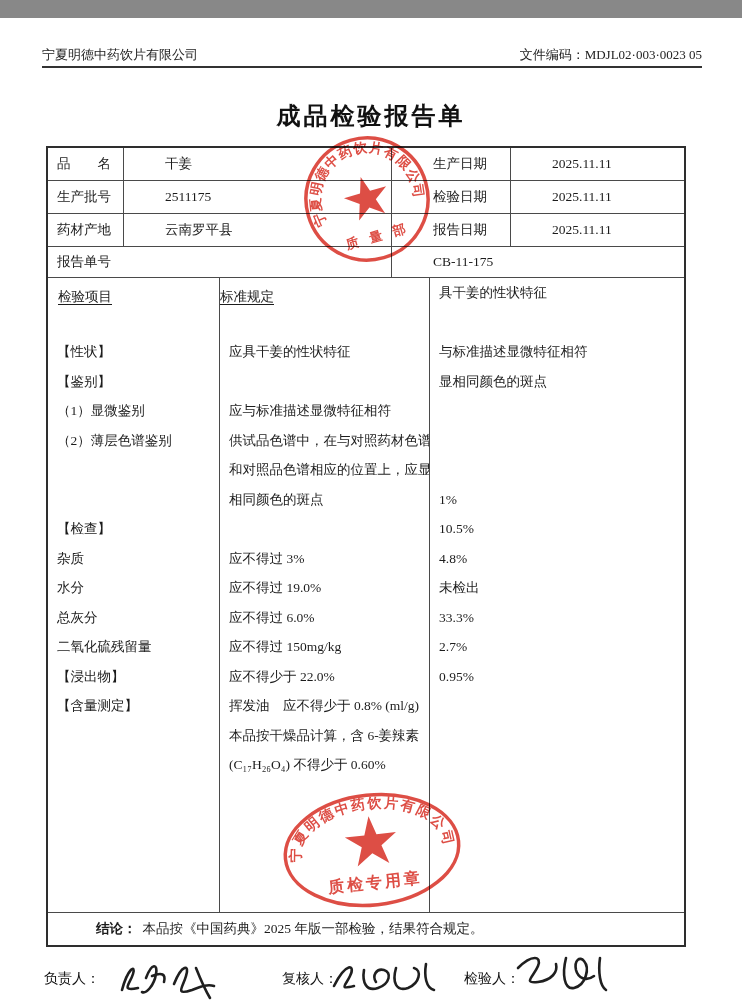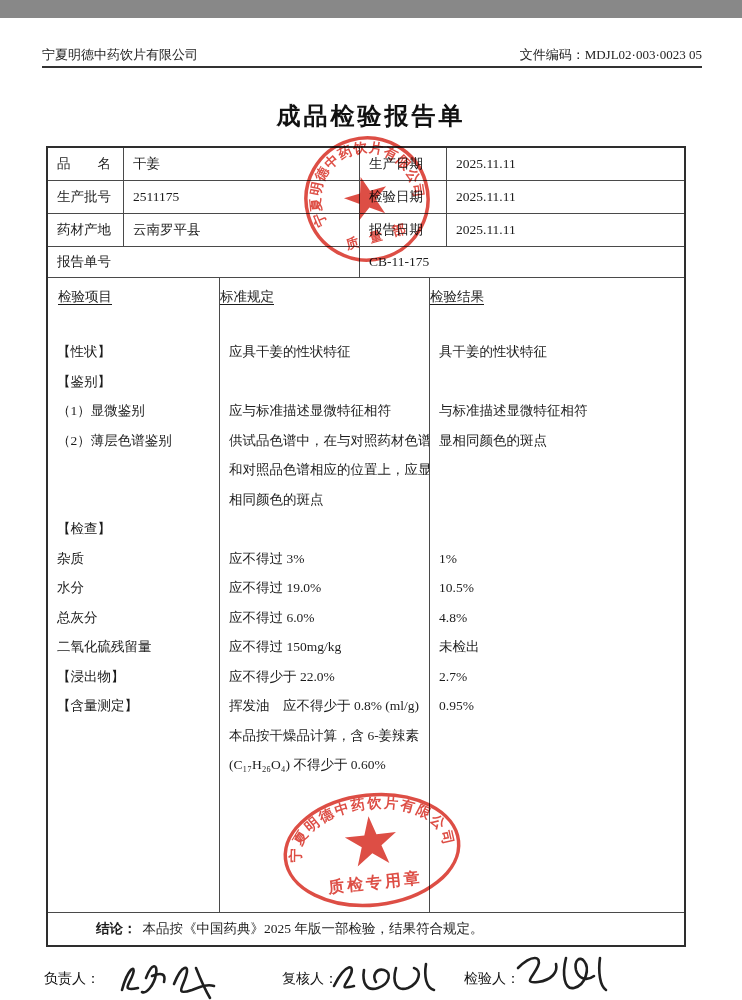--- a/index.html
+++ b/index.html
@@ -11,28 +11,28 @@
   
   .tophead{position:absolute;left:42px;right:40px;top:26px;height:20px;
     display:flex;justify-content:space-between;align-items:flex-end;font-size:13px;color:#222;}
   .headrule{position:absolute;left:42px;right:40px;top:48px;height:2px;background:#333;}
   
   .title{position:absolute;left:0;right:0;top:82px;text-align:center;
     font-size:24px;font-weight:bold;letter-spacing:3px;color:#111;margin:0;}
   
   .doc-table{position:absolute;left:46px;top:128px;width:640px;box-sizing:border-box;
     border:2px solid #2e2e2e;background:transparent;font-size:13.5px;}
-  .irow{display:flex;height:33px;border-bottom:1px solid #4a4a4a;box-sizing:border-box;}
+  .irow{display:flex;height:33px;border-bottom:1px solid #4a4a4a;box-sizing:border-box;gap:32px;}
   .irow .cell{box-sizing:border-box;display:flex;align-items:center;padding:0 9px;white-space:nowrap;overflow:hidden;}
   .c-l1{width:76px;border-right:1px solid #4a4a4a;}
   .c-v1{width:236px;border-right:1px solid #4a4a4a;}
   .c-l2{width:87px;border-right:1px solid #4a4a4a;}
   .c-v2{flex:1;}
   .irow-last{height:31px;}
-  .c-lwide{width:312px;border-right:1px solid #4a4a4a;}
+  .c-lwide{width:344px;border-right:1px solid #4a4a4a;}
   .c-vwide{flex:1;}
   
   .main{display:flex;height:635px;border-bottom:1px solid #4a4a4a;box-sizing:border-box;}
   .mc{box-sizing:border-box;overflow:hidden;}
   .mc1{width:172px;border-right:1px solid #4a4a4a;}
   .mc2{width:210px;border-right:1px solid #4a4a4a;}
   .mc3{flex:1;}
   .mhead{height:59px;box-sizing:border-box;padding-top:10px;font-size:13.5px;}
   .mhead span{text-decoration:underline;text-underline-offset:3px;}
   .mc1 .mhead{padding-left:10px;text-align:left;}
@@ -128,33 +128,33 @@
             <div class="ln">应不得过 19.0%</div>
             <div class="ln">应不得过 6.0%</div>
             <div class="ln">应不得过 150mg/kg</div>
             <div class="ln">应不得少于 22.0%</div>
             <div class="ln">挥发油　应不得少于 0.8% (ml/g)</div>
             <div class="ln">本品按干燥品计算，含 6-姜辣素</div>
             <div class="ln">(C₁₇H₂₆O₄) 不得少于 0.60%</div>
           </div>
       </div>
       <div class="mc mc3">
-        <div class="mhead"><span>检验结果</span></div>
         <div>
             <div class="ln">具干姜的性状特征</div>
             <div class="ln"></div>
             <div class="ln">与标准描述显微特征相符</div>
             <div class="ln">显相同颜色的斑点</div>
             <div class="ln"></div>
             <div class="ln"></div>
             <div class="ln"></div>
             <div class="ln">1%</div>
             <div class="ln">10.5%</div>
             <div class="ln">4.8%</div>
             <div class="ln">未检出</div>
+            <div class="ln">33.3%</div>
             <div class="ln">2.7%</div>
             <div class="ln">0.95%</div>
             <div class="ln"></div>
           </div>
       </div>
     </div>
 
     <div class="concl">
       <span class="b">结论：</span>
       <span>本品按《中国药典》2025 年版一部检验，结果符合规定。</span>

